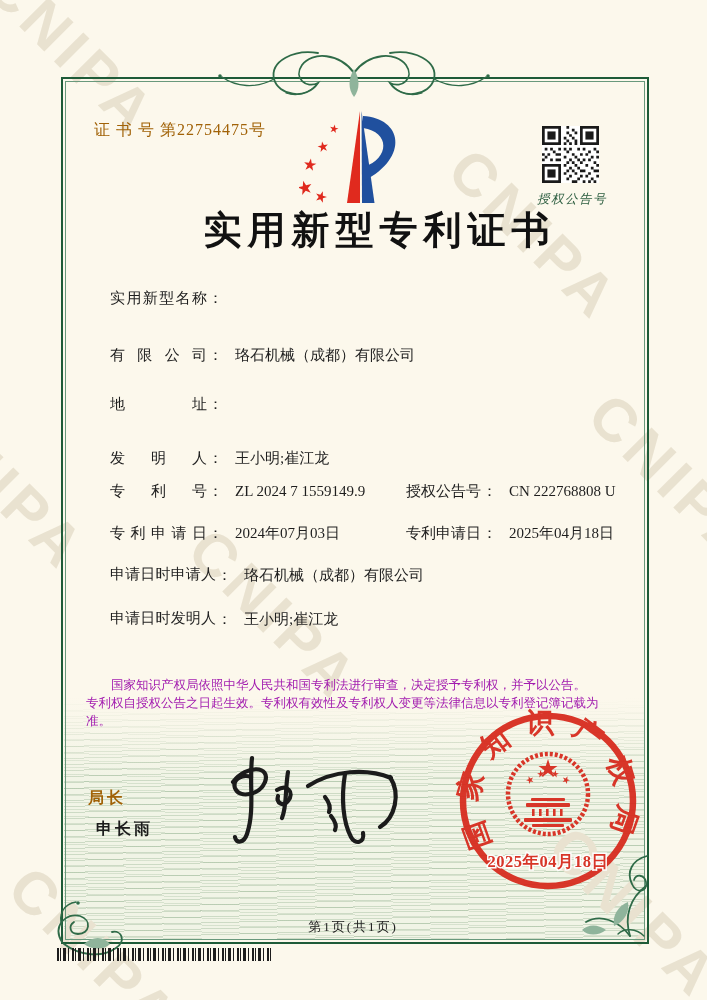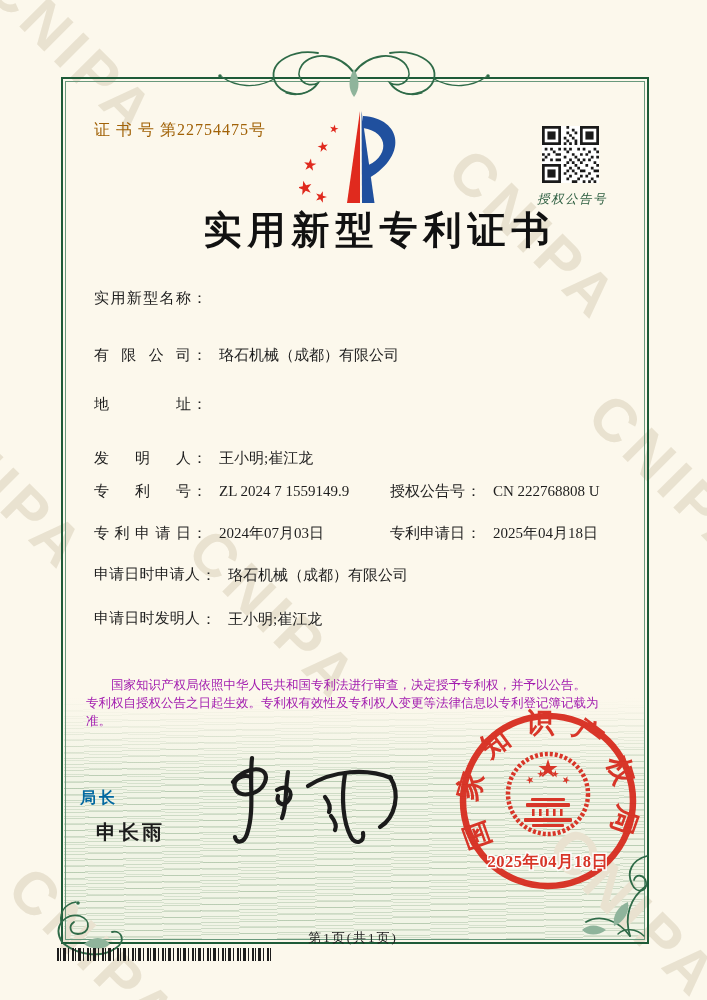--- a/index.html
+++ b/index.html
@@ -20,34 +20,34 @@
          border:2.5px solid #1e5b38;pointer-events:none;}
   .frame-inner{position:absolute;inset:2px;border:1px solid #69997c;}
   .deco{position:absolute;z-index:2;}
   
   .ct{position:absolute;z-index:3;}
   .cert-no{left:94px;top:120px;font-size:16px;letter-spacing:1px;color:#a16207;}
   .title{left:61px;top:205px;width:637px;text-align:center;font-size:38px;font-weight:700;
          letter-spacing:6px;color:#111;}
   .qr-caption{left:518px;top:191px;width:108px;text-align:center;font-size:12.5px;
               letter-spacing:1.5px;color:#2a5c3e;font-style:italic;}
-  .row{position:absolute;z-index:3;font-size:15px;line-height:21px;display:flex;color:#1e1e1e;}
+  .row{position:absolute;z-index:3;font-size:15px;line-height:21px;display:flex;color:#1e1e1e;margin-left:16px;}
   .lbl{display:inline-block;width:97px;text-align:justify;text-align-last:justify;}
   .lbl.w7{width:106px;font-family:Liberation Mono, monospace;}
   .lbl.auto{width:auto;text-align-last:auto;}
   .cl{margin-left:1px;}
   .val{margin-left:12px;white-space:pre-line;max-width:430px;}
   .statement{left:86px;top:676px;width:535px;font-size:12.5px;line-height:18px;
              color:#a21caf;white-space:pre-line;font-weight:400;}
-  .sig-title{left:80px;top:788px;font-family:"Liberation Sans",sans-serif;font-size:16px;
-             font-weight:700;letter-spacing:3px;color:#0369a1;}
-  .sig-name{left:96px;top:819px;font-family:"Liberation Sans",sans-serif;font-size:20px;
+  .sig-title{left:88px;top:788px;font-family:"Liberation Sans",sans-serif;font-size:16px;
+             font-weight:700;letter-spacing:3px;color:#a16207;}
+  .sig-name{left:96px;top:819px;font-family:"Liberation Sans",sans-serif;font-size:16px;
             font-weight:700;letter-spacing:3px;color:#1c1c1c;}
   .footer{left:61px;top:918px;width:584px;text-align:center;font-size:13px;
-          letter-spacing:2px;color:#222;z-index:3;margin-top:11px;}
+          letter-spacing:2px;color:#222;z-index:3;}
   .barcode{left:57px;top:948px;width:215px;height:13px;z-index:3;
       background:repeating-linear-gradient(90deg,#1c1c1c 0 2px,transparent 2px 3px,
         #1c1c1c 3px 4px,transparent 4px 6px,#1c1c1c 6px 9px,transparent 9px 11px,
         #1c1c1c 11px 12px,transparent 12px 15px);}
   svg{display:block;}
 </style>
 </head>
 <body>
 
 <div class="page">

